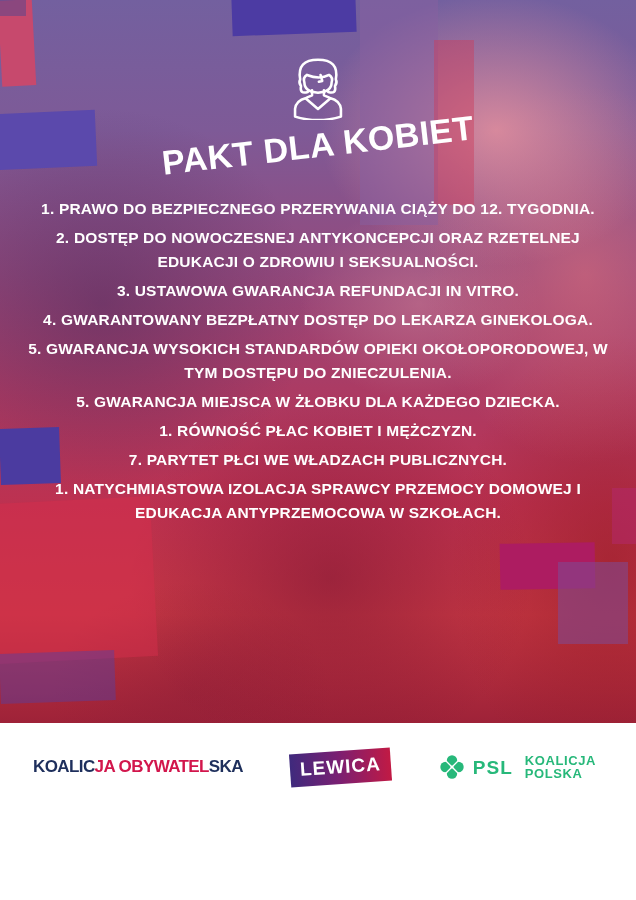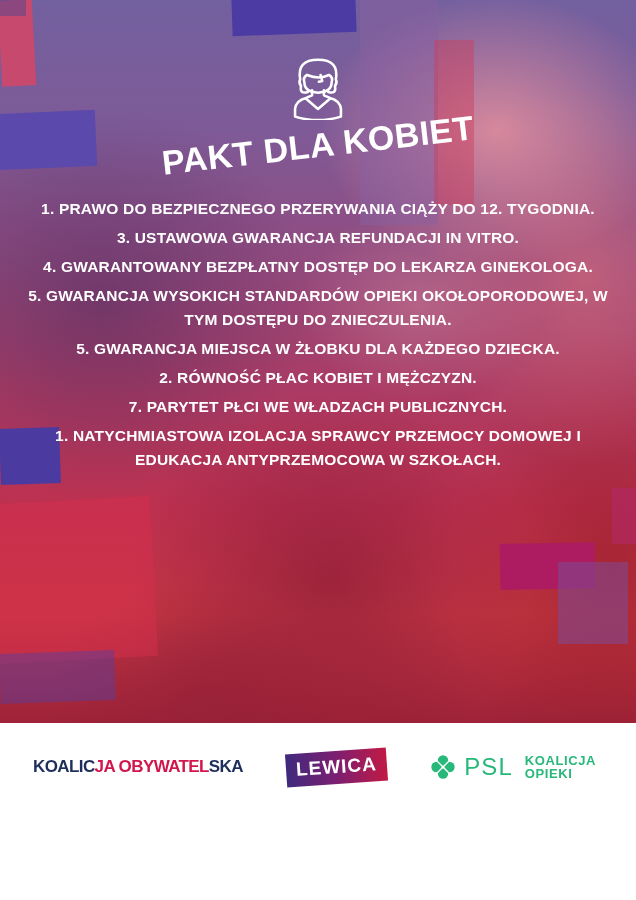--- a/index.html
+++ b/index.html
@@ -76,21 +76,21 @@
   .lewica-logo{
     transform:rotate(-4deg);
     background:linear-gradient(90deg,#3f2a7d 0%,#7a1f72 48%,#c11a44 100%);
     padding:5px 10px 6px 10px;
     display:inline-block;
   }
   .lewica-logo span{
     color:#fff;font-size:19px;font-weight:800;letter-spacing:1px;white-space:nowrap;
   }
   .psl-logo{display:flex;align-items:center;gap:8px;}
-  .psl-name{color:#27b87a;font-size:24px;font-weight:400;letter-spacing:1px;line-height:1;}
+  .psl-name{color:#27b87a;font-size:19px;font-weight:700;letter-spacing:1px;line-height:1;}
   .psl-tagline{color:#27b87a;font-size:13px;font-weight:700;letter-spacing:.6px;line-height:13px;margin-left:4px;}
 </style>
 </head>
 <body>
 
 <div class="poster">
 
   <div class="bg">
     <div class="photo-layer"></div>
     <div class="mosaic">
@@ -118,25 +118,26 @@
         <path d="M45 27 l2 7 l-4 1"></path>
         <path d="M35 45 l0 6 l-7 3 q-12 3 -13 13 l0 9 q13 4 27 4 q14 0 27 -4 l0 -9 q-1 -10 -13 -13 l-7 -3 l0 -6"></path>
         <path d="M28 55 l14 12 l14 -12"></path>
       </svg>
     </div>
 
     <div class="title">PAKT DLA KOBIET</div>
 
     <ul class="list">
       <li>1. PRAWO DO BEZPIECZNEGO PRZERYWANIA CIĄŻY DO 12. TYGODNIA.</li>
+      <li>2. DOSTĘP DO NOWOCZESNEJ ANTYKONCEPCJI ORAZ RZETELNEJ EDUKACJI O ZDROWIU I SEKSUALNOŚCI.</li>
       <li>3. USTAWOWA GWARANCJA REFUNDACJI IN VITRO.</li>
       <li>4. GWARANTOWANY BEZPŁATNY DOSTĘP DO LEKARZA GINEKOLOGA.</li>
       <li>5. GWARANCJA WYSOKICH STANDARDÓW OPIEKI OKOŁOPORODOWEJ, W TYM DOSTĘPU DO ZNIECZULENIA.</li>
       <li>5. GWARANCJA MIEJSCA W ŻŁOBKU DLA KAŻDEGO DZIECKA.</li>
-      <li>2. RÓWNOŚĆ PŁAC KOBIET I MĘŻCZYZN.</li>
+      <li>1. RÓWNOŚĆ PŁAC KOBIET I MĘŻCZYZN.</li>
       <li>7. PARYTET PŁCI WE WŁADZACH PUBLICZNYCH.</li>
       <li>1. NATYCHMIASTOWA IZOLACJA SPRAWCY PRZEMOCY DOMOWEJ I EDUKACJA ANTYPRZEMOCOWA W SZKOŁACH.</li>
     </ul>
   </div>
 
   <div class="footer">
     <div class="logos">
 
       <div class="ko-logo">
         <span class="ko-navy">KOALIC</span><span class="ko-red">JA OBYWATEL</span><span class="ko-navy">SKA</span>
@@ -157,19 +158,19 @@
             </g>
             <g stroke="#ffffff" stroke-width="1.2">
               <line x1="3.5" y1="3.5" x2="20.5" y2="20.5"></line>
               <line x1="20.5" y1="3.5" x2="3.5" y2="20.5"></line>
             </g>
           </svg>
         </span>
         <span class="psl-name">PSL</span>
         <span class="psl-tagline">
           <div>KOALICJA</div>
-          <div>OPIEKI</div>
+          <div>POLSKA</div>
         </span>
       </div>
 
     </div>
   </div>
 </div>
 
 </body></html>

